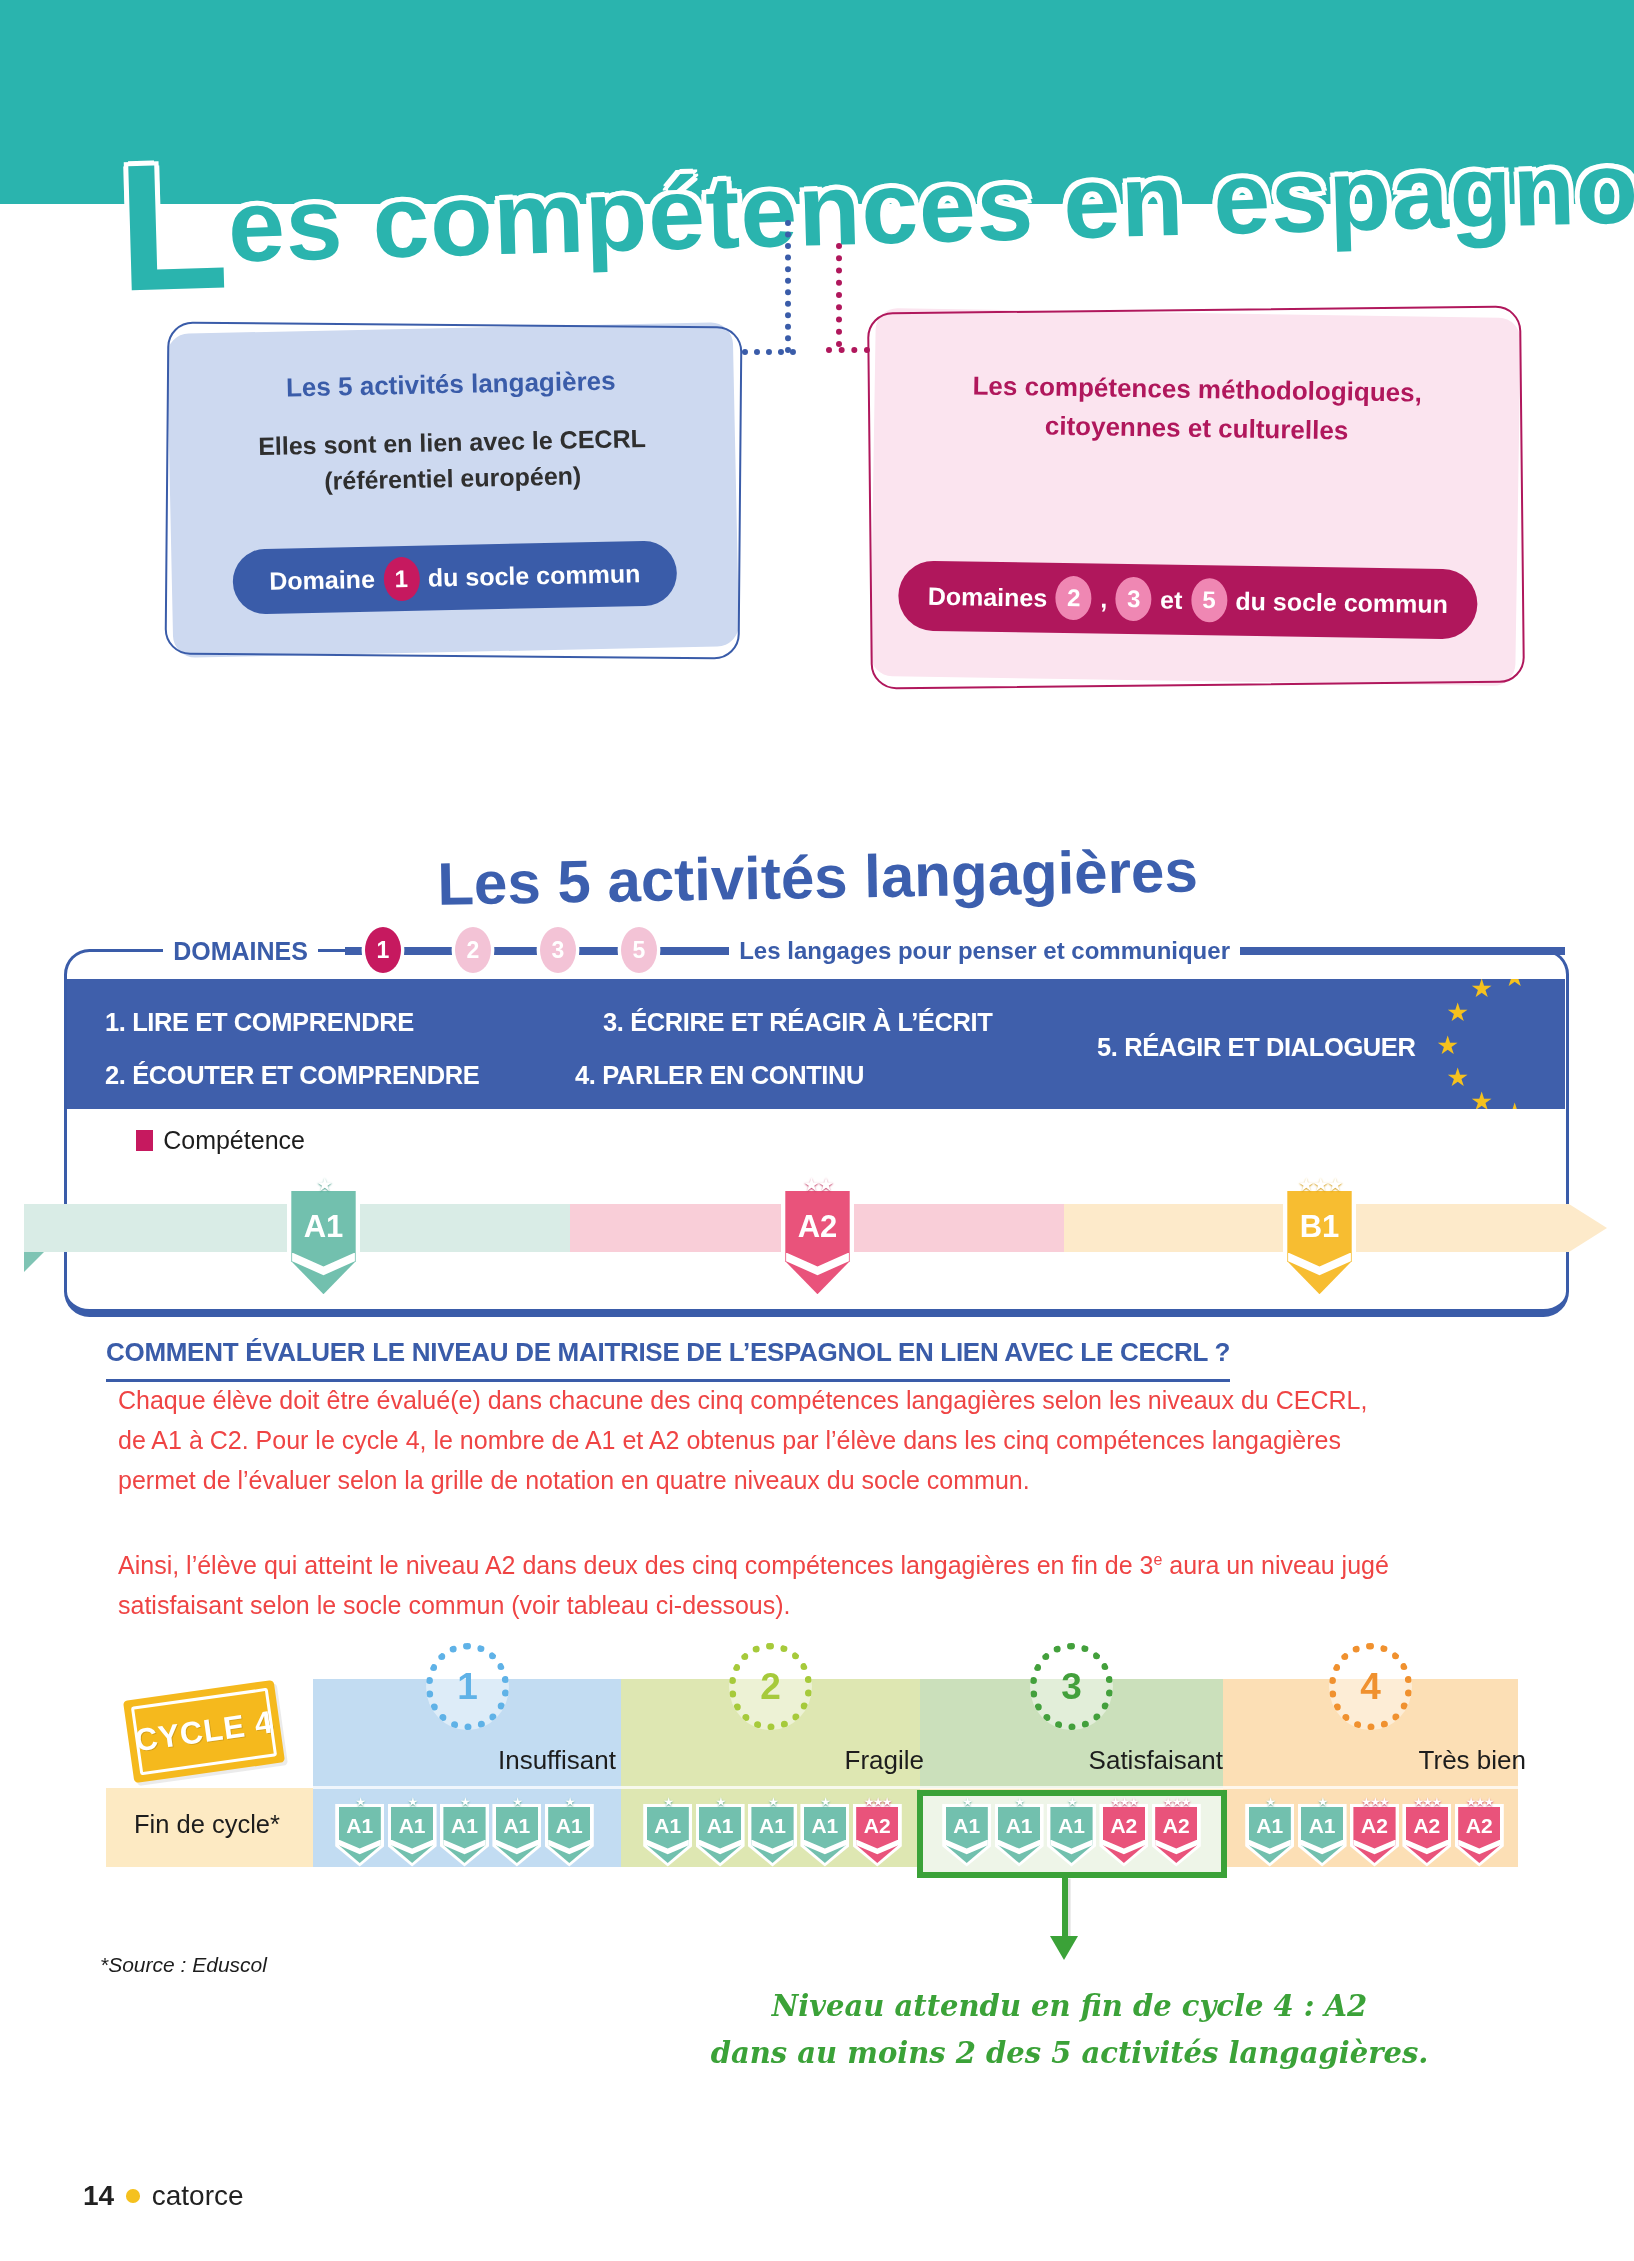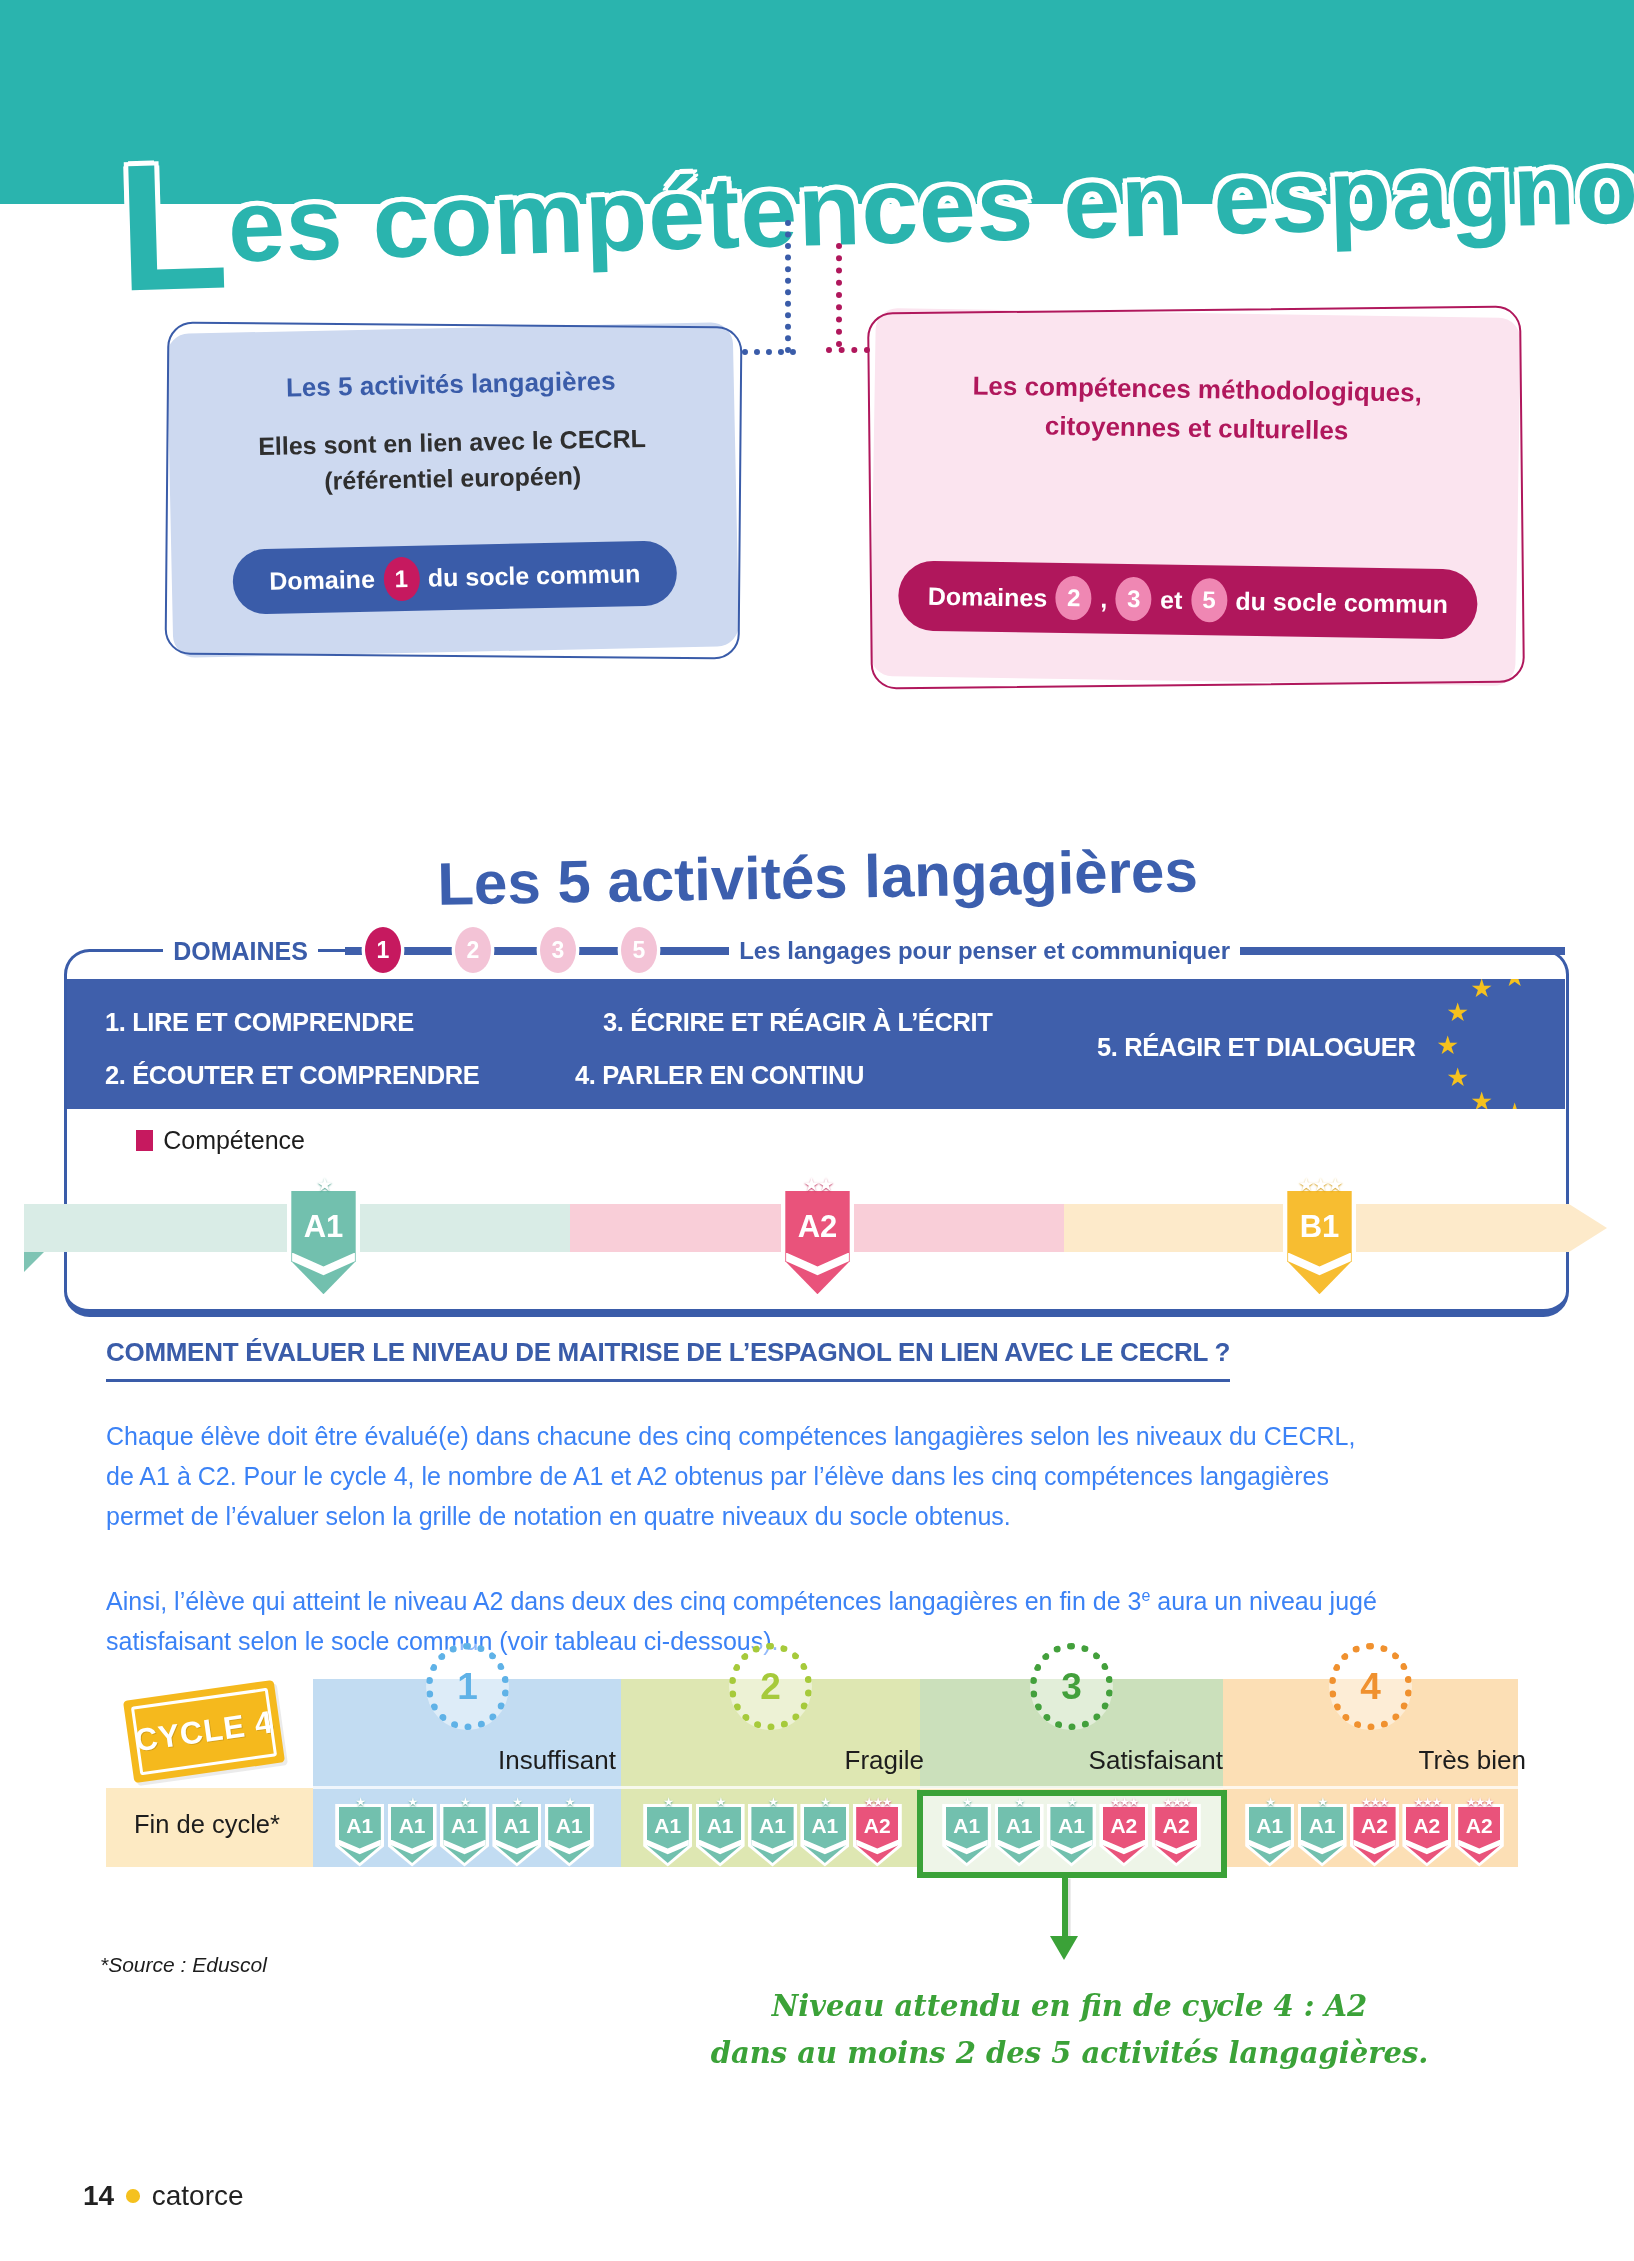--- a/index.html
+++ b/index.html
@@ -92,21 +92,21 @@
             clip-path:polygon(0 0,50% 48%,100% 0,100% 30%,50% 78%,0 30%); }
   .b-label { position:absolute; top:22px; left:0; width:100%; text-align:center; color:#fff;
              font-weight:bold; font-size:31px; display:block; }
   .lv0 .b-fill { background:#72c0ae; } .lv0 .b-stars { text-shadow:0 0.9px 1.7px #4a9e8b; }
   .lv1 .b-fill { background:#e9537b; } .lv1 .b-stars { text-shadow:0 0.9px 1.7px #c23560; }
   .lv2 .b-fill { background:#f7bd31; } .lv2 .b-stars { text-shadow:0 0.9px 1.7px #d39a10; }
 
   
   .howto-h2 { position:absolute; left:106px; top:1337px; font-size:26px; font-weight:bold; color:#3a5ca9;
               padding-bottom:11px; border-bottom:3.4px solid #3a5ca9; white-space:nowrap; letter-spacing:-0.3px; }
-  .para-line { position:absolute; left:106px; font-size:25px; color:#3b82f6; white-space:nowrap;margin-top:36px; }
+  .para-line { position:absolute; left:118px; font-size:25px; color:#ef4444; white-space:nowrap; }
   .para-line sup { font-size:16px; }
 
   
   .row-strip { position:absolute; left:106px; top:1788px; width:1412px; height:79px; background:#fdeac3; }
   .colbg { position:absolute; top:1679px; height:188px; }
   .colbg.short { height:109px; }
   .c1bg { left:313px; width:308px; background:#c2dcf2; }
   .c2bg { left:621px; width:299px; background:#dee7b2; }
   .c3bg { left:920px; width:303px; background:#cbe0bb; }
   .c4bg { left:1223px; width:295px; background:#fcdfb5; }
@@ -254,21 +254,21 @@
     <span class="b-shell">
       <span class="b-fill"></span>
         <span class="b-chev"></span>
       <span class="b-label">B1</span>
     </span>
   </div>
 
   <div class="howto-h2">COMMENT ÉVALUER LE NIVEAU DE MAITRISE DE L’ESPAGNOL EN LIEN AVEC LE CECRL ?</div>
   <div class="para-line" style="top:1386px">Chaque élève doit être évalué(e) dans chacune des cinq compétences langagières selon les niveaux du CECRL,</div>
   <div class="para-line" style="top:1426px">de A1 à C2. Pour le cycle 4, le nombre de A1 et A2 obtenus par l’élève dans les cinq compétences langagières</div>
-  <div class="para-line" style="top:1466px">permet de l’évaluer selon la grille de notation en quatre niveaux du socle obtenus.</div>
+  <div class="para-line" style="top:1466px">permet de l’évaluer selon la grille de notation en quatre niveaux du socle commun.</div>
   <div class="para-line" style="top:1551px"><span>Ainsi, l’élève qui atteint le niveau A2 dans deux des cinq compétences langagières en fin de 3</span><sup>e</sup><span> aura un niveau jugé</span></div>
   <div class="para-line" style="top:1591px">satisfaisant selon le socle commun (voir tableau ci-dessous).</div>
 
   <div class="row-strip"></div>
   <div class="colbg c1bg"></div>
   <div class="colbg c2bg"></div>
   <div class="colbg c3bg short"></div>
   <div class="colbg c4bg"></div>
   <div class="col-divider"></div>
   <div class="hlbox"></div>

